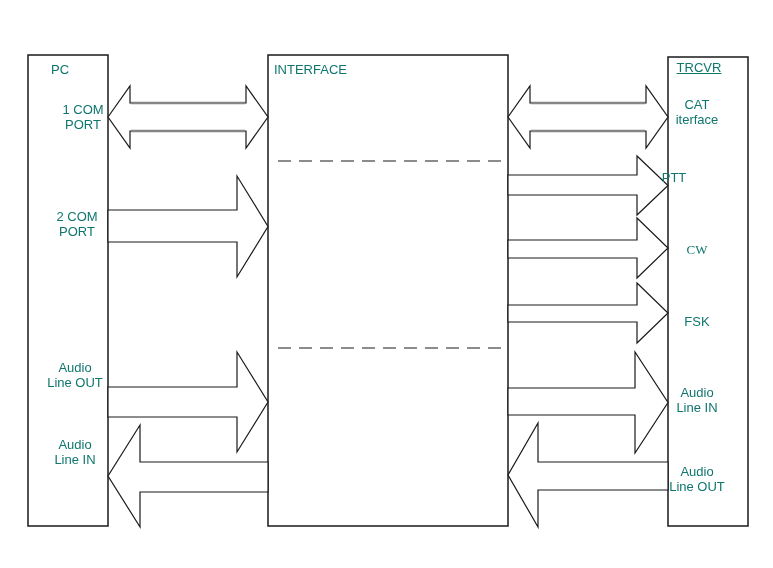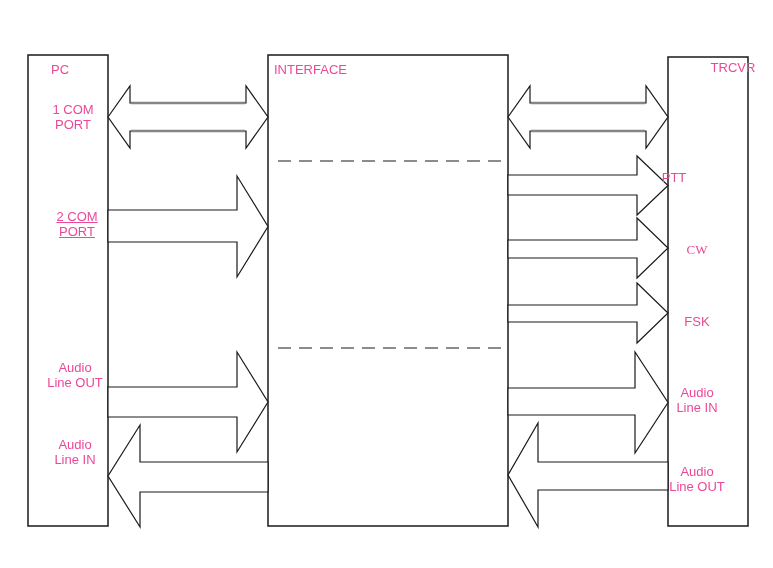--- a/index.html
+++ b/index.html
@@ -9,21 +9,21 @@
     height: 568px;
     background: #ffffff;
     font-family: "Liberation Sans", sans-serif;
     overflow: hidden;
   }
   .stage svg { position: absolute; left: 0; top: 0; }
   .lbl {
     position: absolute;
     font-size: 13px;
     line-height: 15px;
-    color: #ec4899;
+    color: #0f766e;
     text-align: center;
     white-space: pre-line;
   }
   .lbl.left-align { text-align: left; }
 </style>
 </head>
 <body>
 
 <div class="stage">
 
@@ -59,32 +59,34 @@
     <path d="M 508 240 L 637 240 L 637 218 L 668 248 L 637 278 L 637 258 L 508 258 Z" fill="#ffffff" stroke="#1a1a1a" stroke-width="1.2" stroke-linejoin="miter"></path>
 
     <path d="M 508 305 L 637 305 L 637 283 L 668 313 L 637 343 L 637 322 L 508 322 Z" fill="#ffffff" stroke="#1a1a1a" stroke-width="1.2" stroke-linejoin="miter"></path>
 
     <path d="M 508 388 L 635 388 L 635 352 L 668 402.5 L 635 453 L 635 415 L 508 415 Z" fill="#ffffff" stroke="#1a1a1a" stroke-width="1.2" stroke-linejoin="miter"></path>
 
     <path d="M 668 462 L 538 462 L 538 423 L 508 475 L 538 527 L 538 490 L 668 490 Z" fill="#ffffff" stroke="#1a1a1a" stroke-width="1.2" stroke-linejoin="miter"></path>
   </svg>
 
   <div class="lbl" style="left:30px;  top:62px;  width:60px;">PC</div>
-  <div class="lbl" style="left:38px;  top:102px; width:70px;">1 COM
+  <div class="lbl" style="left:48px;  top:102px; width:70px;">1 COM
 PORT</div>
-  <div class="lbl" style="left:42px;  top:209px; width:70px;text-decoration:underline;">2 COM
+  <div class="lbl" style="left:42px;  top:209px; width:70px;">2 COM
 PORT</div>
   <div class="lbl" style="left:40px;  top:360px; width:70px;">Audio
 Line OUT</div>
   <div class="lbl" style="left:40px;  top:437px; width:70px;">Audio
 Line IN</div>
 
   <div class="lbl left-align" style="left:274px; top:62px;">INTERFACE</div>
 
-  <div class="lbl" style="left:698px; top:60px;  width:70px;">TRCVR</div>
+  <div class="lbl" style="left:664px; top:60px;  width:70px;text-decoration:underline;">TRCVR</div>
+  <div class="lbl" style="left:662px; top:97px;  width:70px;">CAT
+iterface</div>
   <div class="lbl" style="left:639px; top:170px; width:70px;">PTT</div>
   <div class="lbl" style="left:662px; top:242px; width:70px;font-family:Liberation Serif, serif;">CW</div>
   <div class="lbl" style="left:662px; top:314px; width:70px;">FSK</div>
   <div class="lbl" style="left:662px; top:385px; width:70px;">Audio
 Line IN</div>
   <div class="lbl" style="left:662px; top:464px; width:70px;">Audio
 Line OUT</div>
 
 </div>
 

